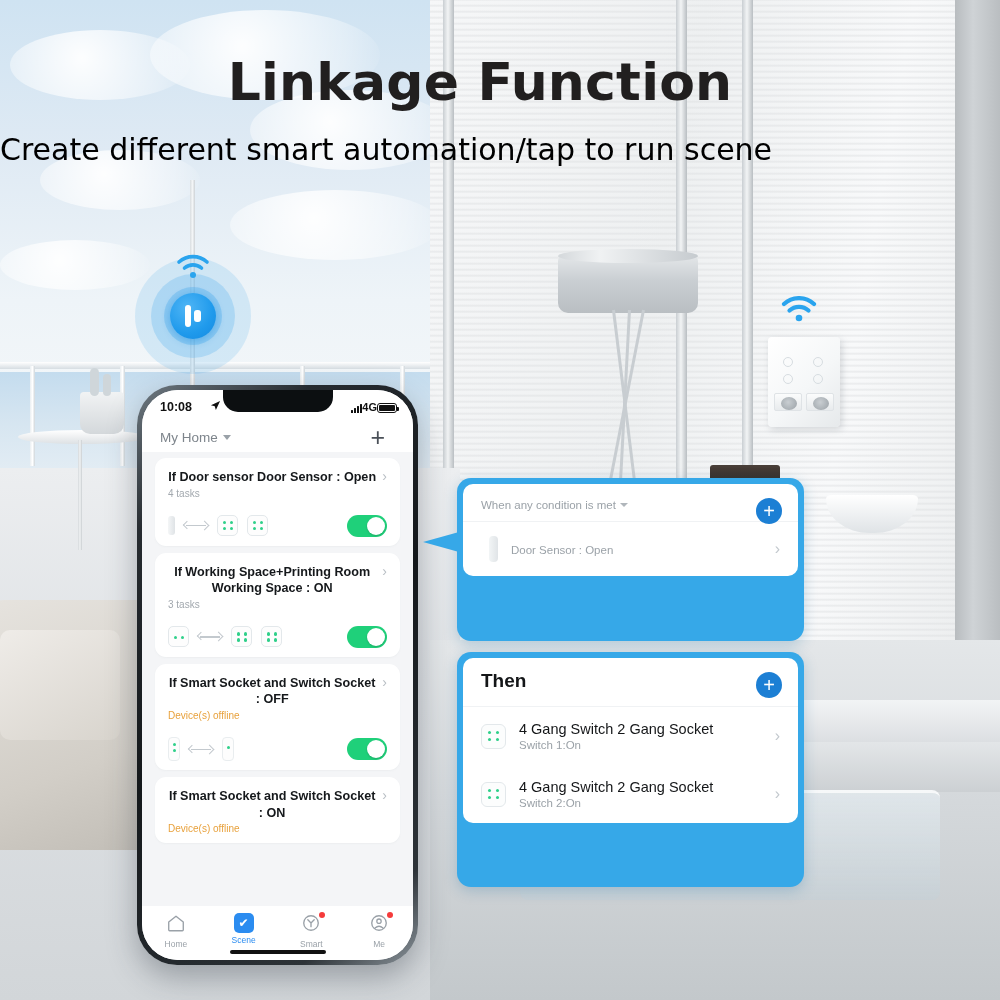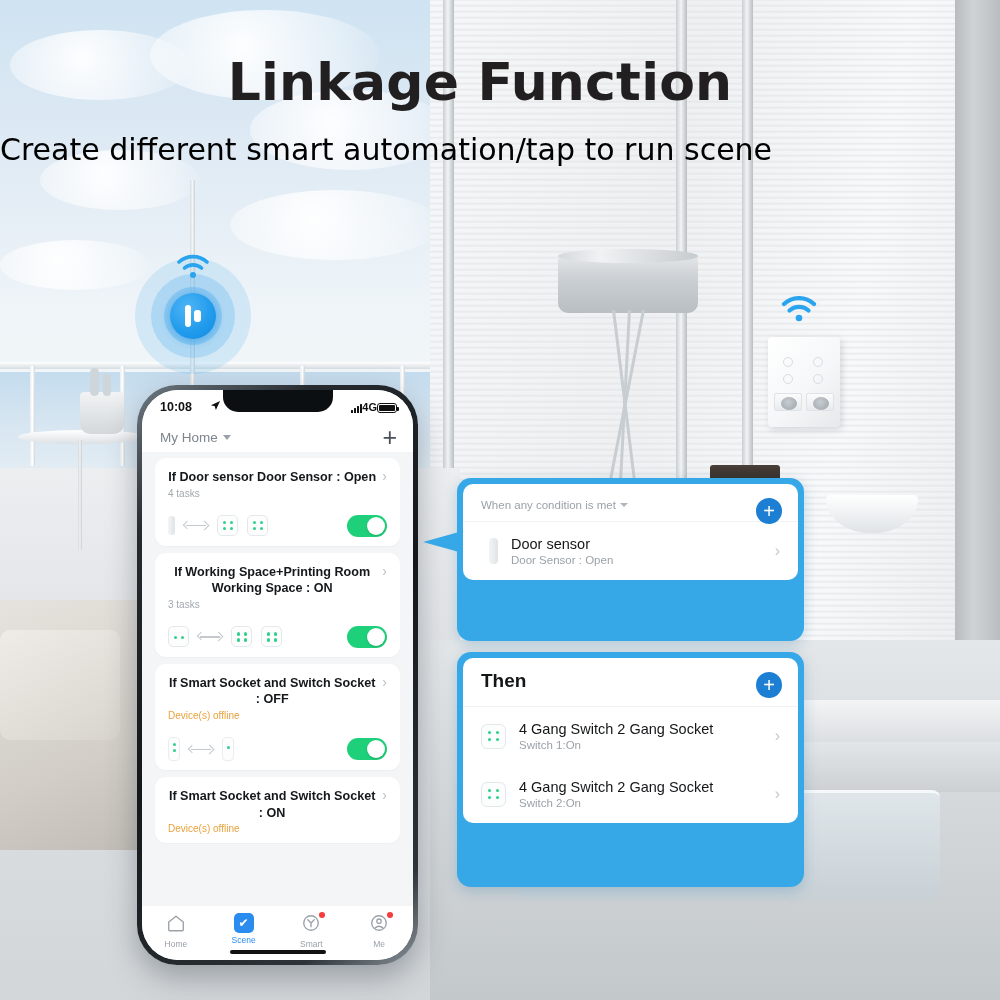--- a/index.html
+++ b/index.html
@@ -214,21 +214,21 @@
     width:20px; height:10px; border:1.3px solid #111; border-radius:3px;
     position:relative; padding:1px;
   }
   .battery:after {
     content:""; position:absolute; right:-3px; top:3px; width:1.6px; height:4px;
     background:#111; border-radius:0 1px 1px 0;
   }
   .battery i { display:block; height:100%; width:100%; background:#111; border-radius:1px; }
 
   .app-header {
-    background:#fff; padding:4px 16px 0 18px;
+    background:#fff; padding:4px 28px 0 18px;
   }
   .home-row {
     display:flex; align-items:center; justify-content:space-between; height:30px;
   }
   .home-name { font-size:13.5px; color:#7e858c; display:flex; align-items:center; gap:5px;}
   .caret-dn {
     width:0;height:0;border-left:4.5px solid transparent;border-right:4.5px solid transparent;
     border-top:5px solid #9aa1a8;
   }
   .plus-btn { font-size:25px; color:#4a5058; line-height:1; font-weight:300; }
@@ -615,21 +615,20 @@
     <div class="co-head">
       <div class="co-cond">
         <span>When any condition is met</span>
         <span class="co-caret"></span>
       </div>
       <div class="co-add">+</div>
     </div>
     <div class="co-row">
       <div class="co-dev-bar"></div>
       <div class="co-row-txt">
-        <div class="co-row-title">Door sensor</div>
         <div class="co-row-sub">Door Sensor : Open</div>
       </div>
       <div class="co-chev">›</div>
     </div>
   </div>
 </div>
 
 <div class="callout" style="left:457px;top:652px;width:347px;height:235px">
   <div class="callout-inner">
     <div class="co-head" style="padding-bottom:14px">

